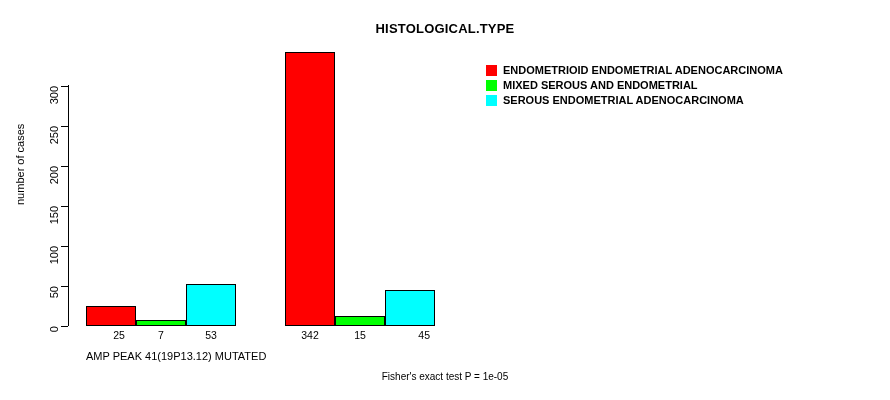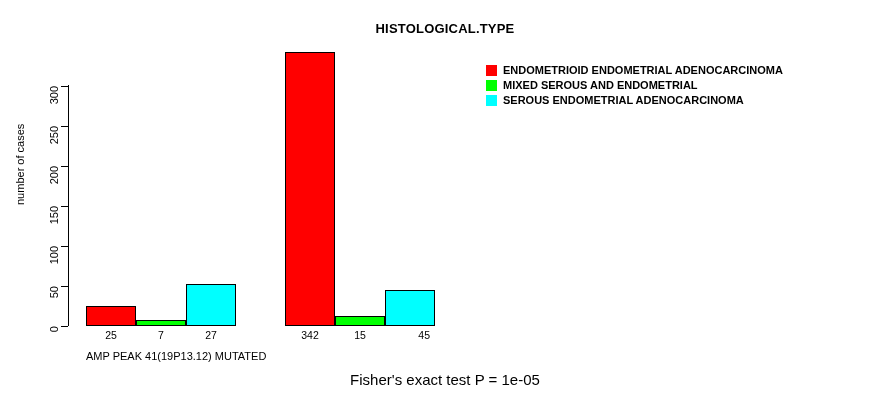--- a/index.html
+++ b/index.html
@@ -132,21 +132,21 @@
     font-weight: bold;
   }
 
   
   .caption {
     position: absolute;
     left: 0;
     top: 371px;
     width: 890px;
     text-align: center;
-    font-size: 15px;
+    font-size: 10px;
     white-space: nowrap;
   }
 </style>
 </head>
 <body>
 
 <div id="plot-root">
 
   <div class="chart-title">HISTOLOGICAL.TYPE</div>
 
@@ -185,23 +185,23 @@
 
   <div id="bars-layer">
       <div class="bar" title="ENDOMETRIOID ENDOMETRIAL ADENOCARCINOMA: 25" style="left: 86px; width: 50px; top: 306px; height: 20px; background: rgb(255, 0, 0);"></div>
       <div class="bar" title="MIXED SEROUS AND ENDOMETRIOID: 7" style="left: 136px; width: 50px; top: 320.4px; height: 5.6px; background: rgb(0, 255, 0);"></div>
       <div class="bar" title="SEROUS ENDOMETRIAL ADENOCARCINOMA: 53" style="left: 186px; width: 50px; top: 283.6px; height: 42.4px; background: rgb(0, 255, 255);"></div>
       <div class="bar" title="ENDOMETRIOID ENDOMETRIAL ADENOCARCINOMA: 342" style="left: 285px; width: 50px; top: 52.4px; height: 273.6px; background: rgb(255, 0, 0);"></div>
       <div class="bar" title="MIXED SEROUS AND ENDOMETRIOID: 13" style="left: 335px; width: 50px; top: 315.6px; height: 10.4px; background: rgb(0, 255, 0);"></div>
       <div class="bar" title="SEROUS ENDOMETRIAL ADENOCARCINOMA: 45" style="left: 385px; width: 50px; top: 290px; height: 36px; background: rgb(0, 255, 255);"></div>
     </div>
   <div id="bar-labels-layer">
-      <div class="bar-value-label" style="left: 86px; width: 50px;">25</div>
+      <div class="bar-value-label" style="left: 94px; width: 50px;">25</div>
       <div class="bar-value-label" style="left: 136px; width: 50px;">7</div>
-      <div class="bar-value-label" style="left: 186px; width: 50px;">27</div>
+      <div class="bar-value-label" style="left: 186px; width: 50px;">53</div>
       <div class="bar-value-label" style="left: 285px; width: 50px;">342</div>
       <div class="bar-value-label" style="left: 335px; width: 50px;">15</div>
       <div class="bar-value-label" style="left: 380px; width: 50px; text-align: right;">45</div>
     </div>
   <div id="group-labels-layer">
       <div class="group-label" style="left: 86px; width: 150px;">AMP PEAK 41(19P13.12) MUTATED</div>
     </div>
 
   <div class="legend" id="legend">
       <div class="legend-row">

